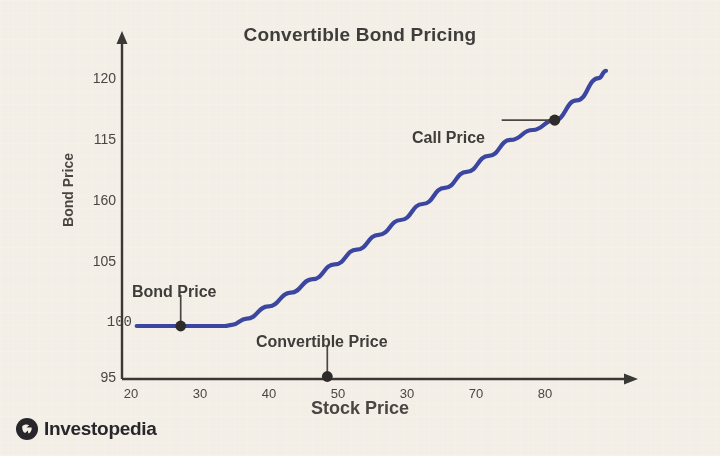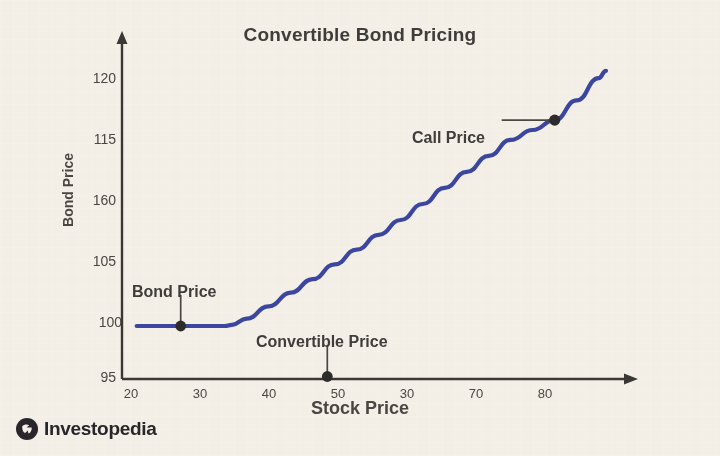--- a/index.html
+++ b/index.html
@@ -124,21 +124,21 @@
 
   <div class="chart-title">Convertible Bond Pricing</div>
 
   <div class="axis-label-x">Stock Price</div>
   <div class="axis-label-y">Bond Price</div>
 
   <div class="tick-y" id="ty5" style="left:80px; top:70px;">120</div>
   <div class="tick-y" id="ty4" style="left:80px; top:131px;">115</div>
   <div class="tick-y" id="ty3" style="left:80px; top:192px;">160</div>
   <div class="tick-y" id="ty2" style="left:80px; top:253px;">105</div>
-  <div class="tick-y" id="ty1" style="left:86px; top:314px;">100</div>
+  <div class="tick-y" id="ty1" style="left:96px; top:314px;font-family:Liberation Mono, monospace;">100</div>
   <div class="tick-y" id="ty0" style="left:80px; top:369px;">95</div>
 
   <div class="tick-x" style="left:116px; top:386px;">20</div>
   <div class="tick-x" style="left:185px; top:386px;">30</div>
   <div class="tick-x" style="left:254px; top:386px;">40</div>
   <div class="tick-x" style="left:323px; top:386px;">50</div>
   <div class="tick-x" style="left:392px; top:386px;">30</div>
   <div class="tick-x" style="left:461px; top:386px;">70</div>
   <div class="tick-x" style="left:530px; top:386px;">80</div>
 

